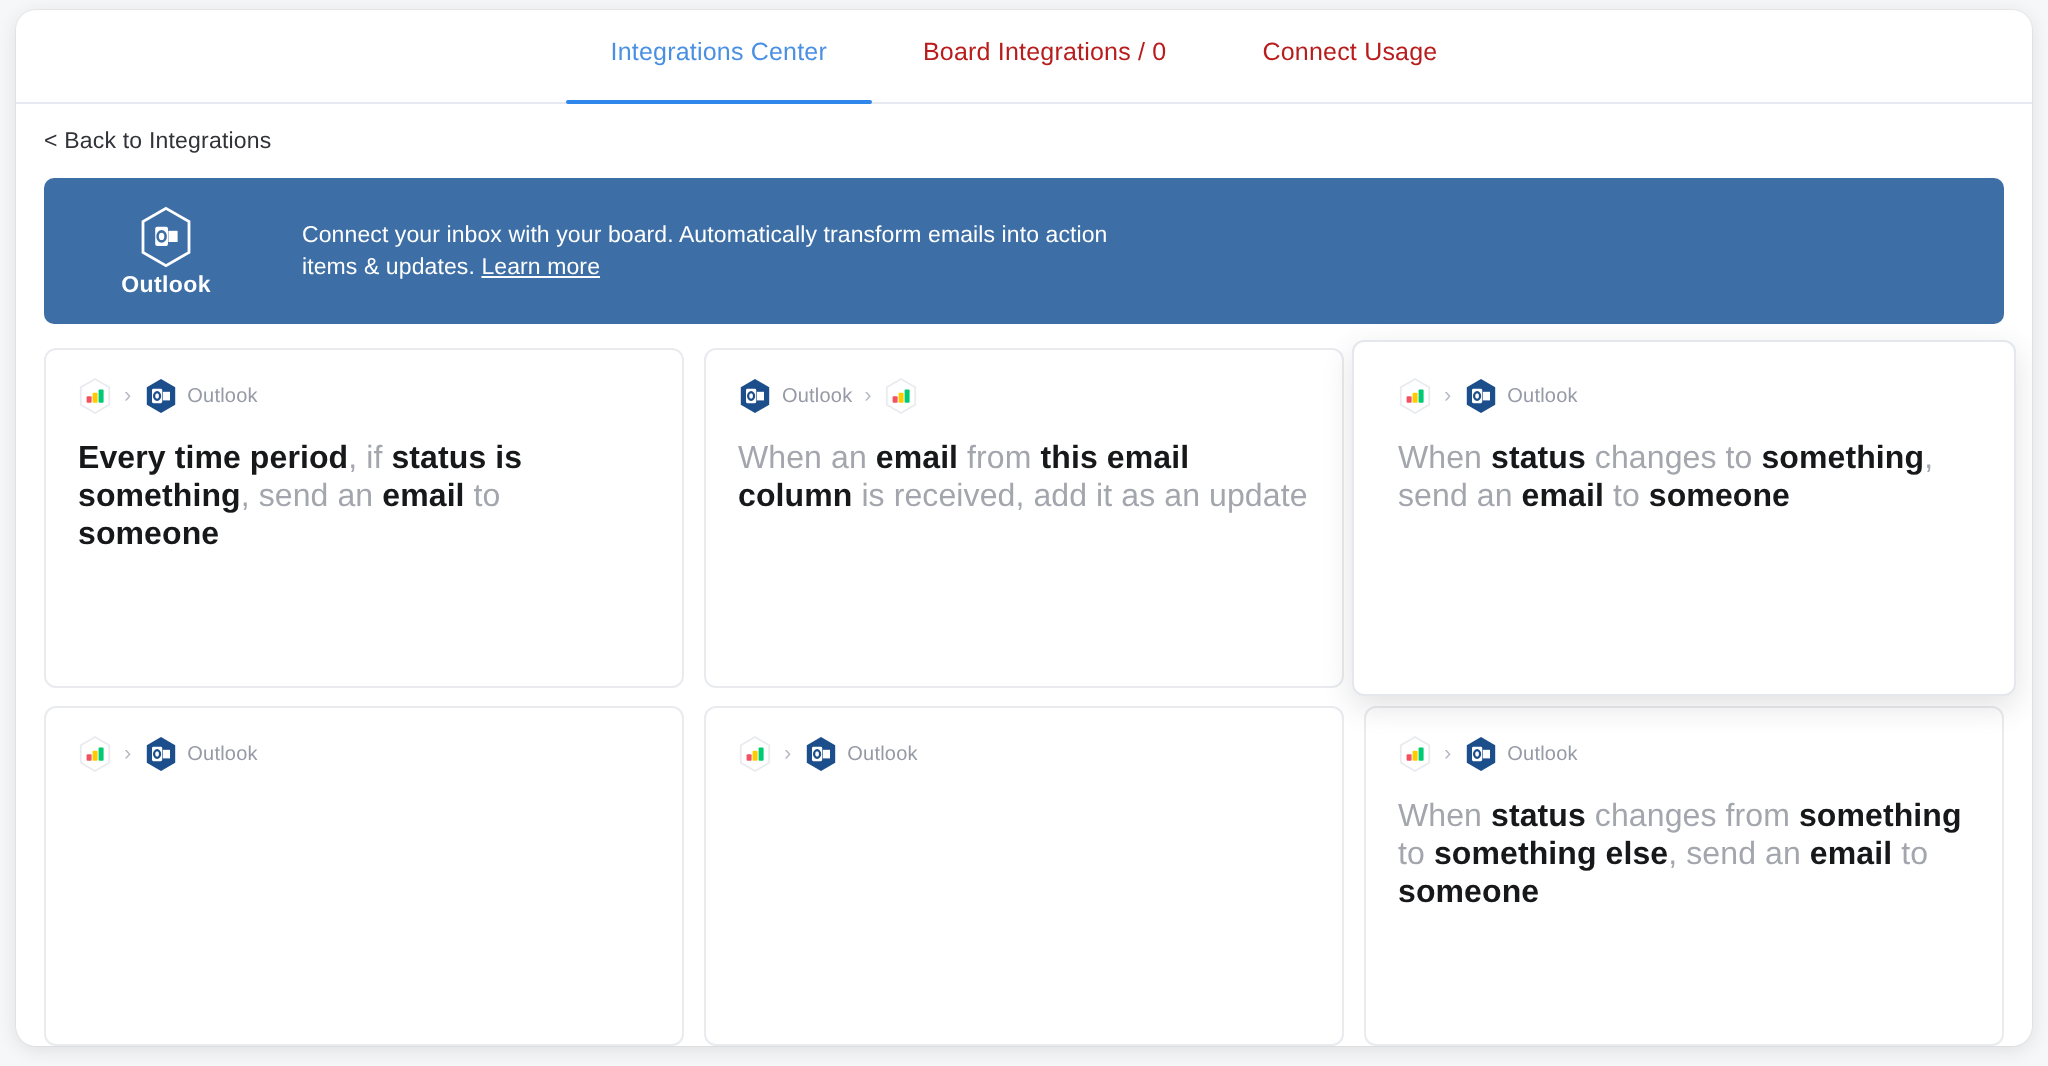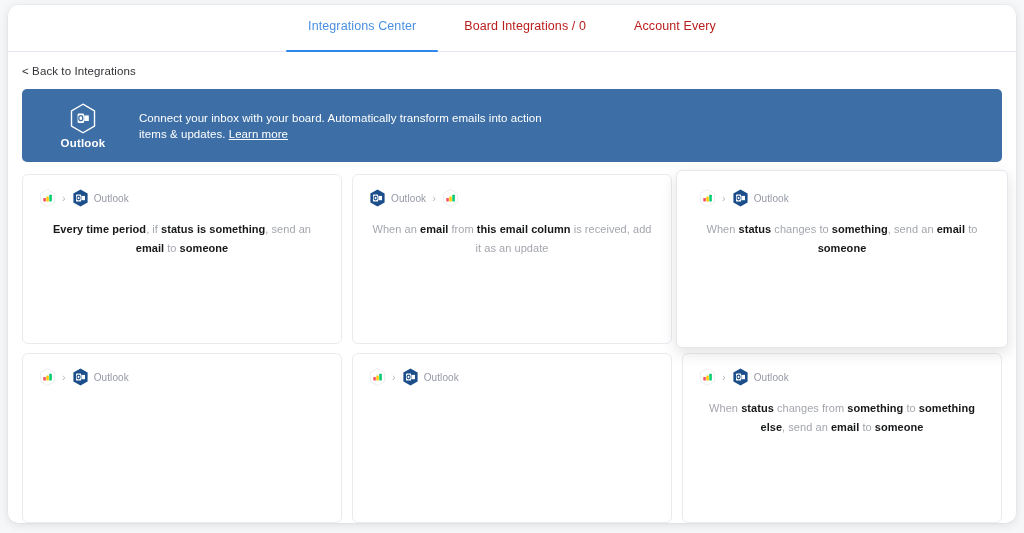--- a/index.html
+++ b/index.html
@@ -96,21 +96,21 @@
   }
   .hex-outline svg { position: absolute; inset: 0; }
   .banner-brand-name {
     margin-top: 3px;
     font-size: 11.5px;
     font-weight: bold;
     color: #ffffff;
     letter-spacing: 0.2px;
   }
   .banner-text {
-    margin-left: 25px;
+    margin-left: 37px;
     font-size: 11.5px;
     line-height: 16px;
     color: #ffffff;
     max-width: 420px;
     letter-spacing: 0.05px;
   }
   .banner-text .learn {
     color: #ffffff;
     text-decoration: underline;
     cursor: pointer;
@@ -175,40 +175,39 @@
   .ico-monday svg { display: block; }
 
   
   .ico-outlook {
     width: 17px; height: 18px;
     flex: none;
   }
   .ico-outlook svg { display: block; }
 
   .recipe {
-    font-size: 11px;
+    font-size: 16px;
     line-height: 19px;
     color: #a3a6ad;
     letter-spacing: 0.05px;
-    text-align: center;
   }
   .recipe b {
     color: #17181a;
     font-weight: bold;
   }
 </style>
 </head>
 <body>
 
 <div class="app-frame">
 
   <div class="tabbar" id="tabbar">
       <div class="tab active"><span>Integrations Center</span></div>
       <div class="tab"><span>Board Integrations / 0</span></div>
-      <div class="tab"><span>Account Every</span></div>
+      <div class="tab"><span>Connect Usage</span></div>
     </div>
 
   <div>
     <span class="back-link">&lt; Back to Integrations</span>
   </div>
 
   <div class="banner">
     <div class="banner-brand">
       <span class="hex-outline">
         <svg viewBox="0 0 28 31" width="28" height="31" aria-hidden="true">

